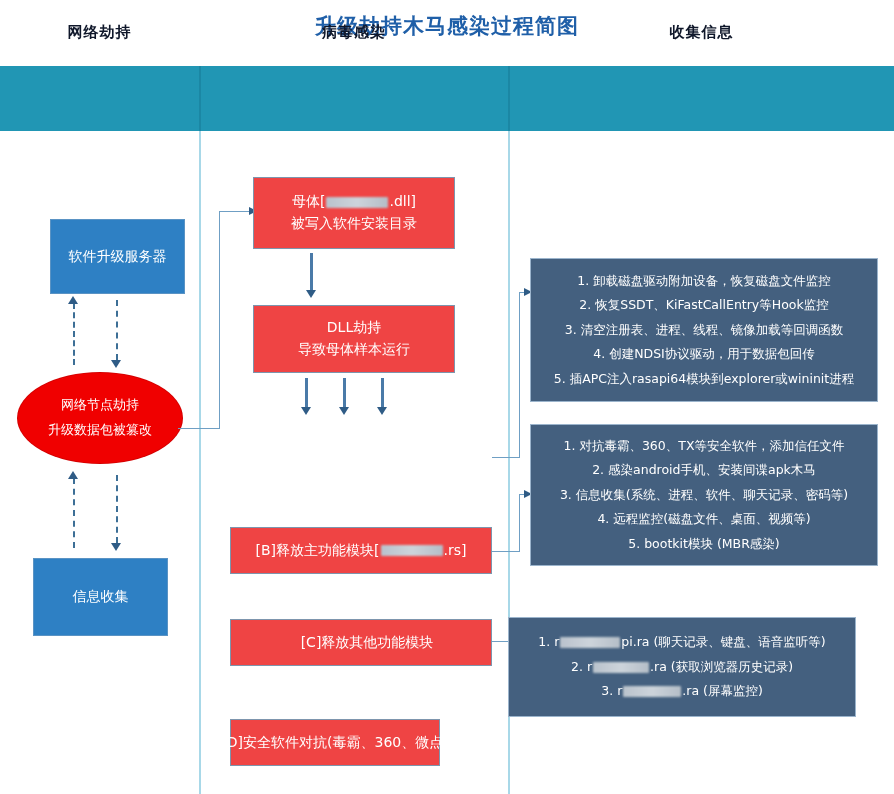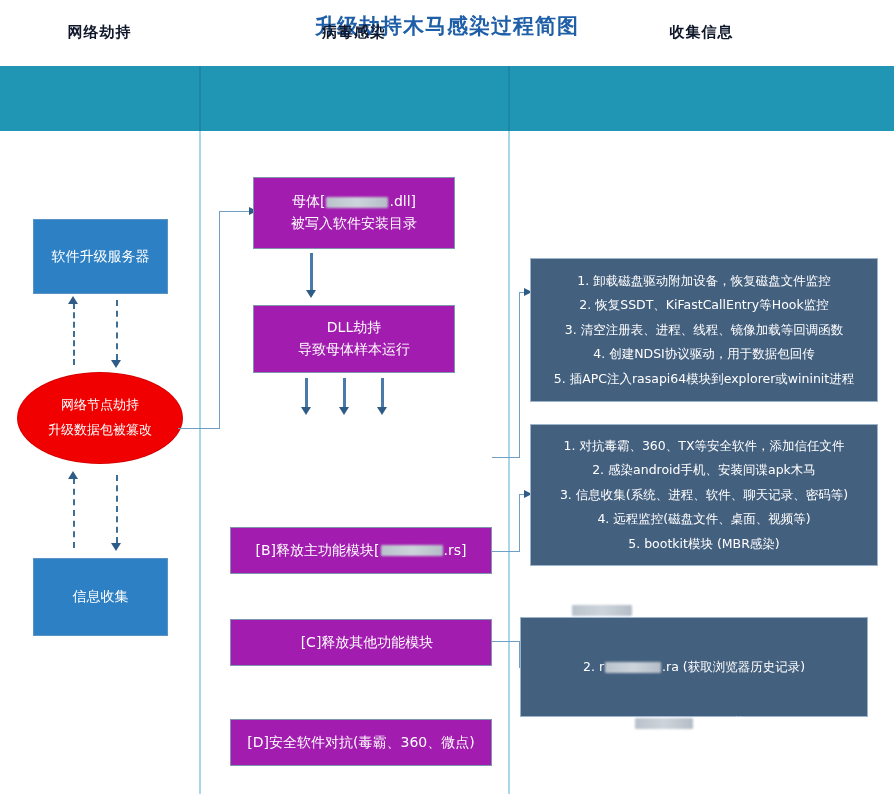--- a/index.html
+++ b/index.html
@@ -54,21 +54,21 @@
     box-sizing:border-box;
   }
   .node .ln{display:block;line-height:1.55;white-space:nowrap;}
 
   .blue-box{
     background:#2e80c4;
     border:1px solid #5a93c4;
     font-size:14px;
   }
   .slate-box{
-    background:#a21caf;
+    background:#ef4444;
     border:1px solid #7d95ad;
     font-size:14px;
   }
   .info-box{
     background:#44607f;
     border:1px solid #9bb4cc;
     font-size:12.5px;
     padding:9px 10px;
   }
   .info-box .ln{line-height:1.95;}
@@ -135,21 +135,21 @@
   <div class="header-cell hc2">
     <span>病毒感染</span>
   </div>
   <div class="header-cell hc3">
     <span>收集信息</span>
   </div>
 
   <div class="vsep" style="left:199px;"></div>
   <div class="vsep" style="left:508px;"></div>
 
-  <div class="node blue-box" style="left:33px;top:219px;width:135px;height:75px;">
+  <div class="node blue-box" style="left:50px;top:219px;width:135px;height:75px;">
     <span class="ln">软件升级服务器</span>
   </div>
 
   <div class="dash-v" style="left:73px;top:303px;height:62px;"></div>
   <div class="arrow arrow-up" style="left:68px;top:296px;"></div>
   <div class="dash-v" style="left:116px;top:300px;height:60px;"></div>
   <div class="arrow arrow-down" style="left:111px;top:360px;"></div>
 
   <div class="ellipse" style="left:18px;top:373px;width:164px;height:90px;">
     <span class="ln">网络节点劫持</span>
@@ -196,21 +196,21 @@
   <div class="node slate-box" style="left:230px;top:527px;width:262px;height:47px;">
     <span class="ln">
       <span>[B]释放主功能模块[</span><span class="redact" style="width:62px;"></span><span>.rs]</span>
     </span>
   </div>
 
   <div class="node slate-box" style="left:230px;top:619px;width:262px;height:47px;padding-left:12px;">
     <span class="ln">[C]释放其他功能模块</span>
   </div>
 
-  <div class="node slate-box" style="left:230px;top:719px;width:262px;height:47px;">
+  <div class="node slate-box" style="left:230px;top:719px;width:210px;height:47px;">
     <span class="ln">[D]安全软件对抗(毒霸、360、微点)</span>
   </div>
 
   <div class="conn conn-h" style="left:492px;top:457px;width:28px;"></div>
   <div class="conn conn-v" style="left:519px;top:292px;height:166px;"></div>
   <div class="conn conn-h" style="left:519px;top:292px;width:14px;"></div>
   <div class="arrow arrow-right" style="left:524px;top:288px;"></div>
 
   <div class="conn conn-h" style="left:492px;top:551px;width:28px;"></div>
   <div class="conn conn-v" style="left:519px;top:494px;height:58px;"></div>
@@ -231,21 +231,21 @@
   </div>
 
   <div class="node info-box" style="left:530px;top:424px;width:348px;height:142px;">
     <span class="ln">1. 对抗毒霸、360、TX等安全软件，添加信任文件</span>
     <span class="ln">2. 感染android手机、安装间谍apk木马</span>
     <span class="ln">3. 信息收集(系统、进程、软件、聊天记录、密码等)</span>
     <span class="ln">4. 远程监控(磁盘文件、桌面、视频等)</span>
     <span class="ln">5. bootkit模块 (MBR感染)</span>
   </div>
 
-  <div class="node info-box" style="left:520px;top:617px;width:348px;height:100px;gap:32px;">
+  <div class="node info-box" style="left:508px;top:617px;width:348px;height:100px;">
     <span class="ln">
       <span>1. </span><span>r</span><span class="redact" style="width:60px;"></span><span>pi.ra (聊天记录、键盘、语音监听等)</span>
     </span>
     <span class="ln">
       <span>2. </span><span>r</span><span class="redact" style="width:56px;"></span><span>.ra (获取浏览器历史记录)</span>
     </span>
     <span class="ln">
       <span>3. </span><span>r</span><span class="redact" style="width:58px;"></span><span>.ra (屏幕监控)</span>
     </span>
   </div>

